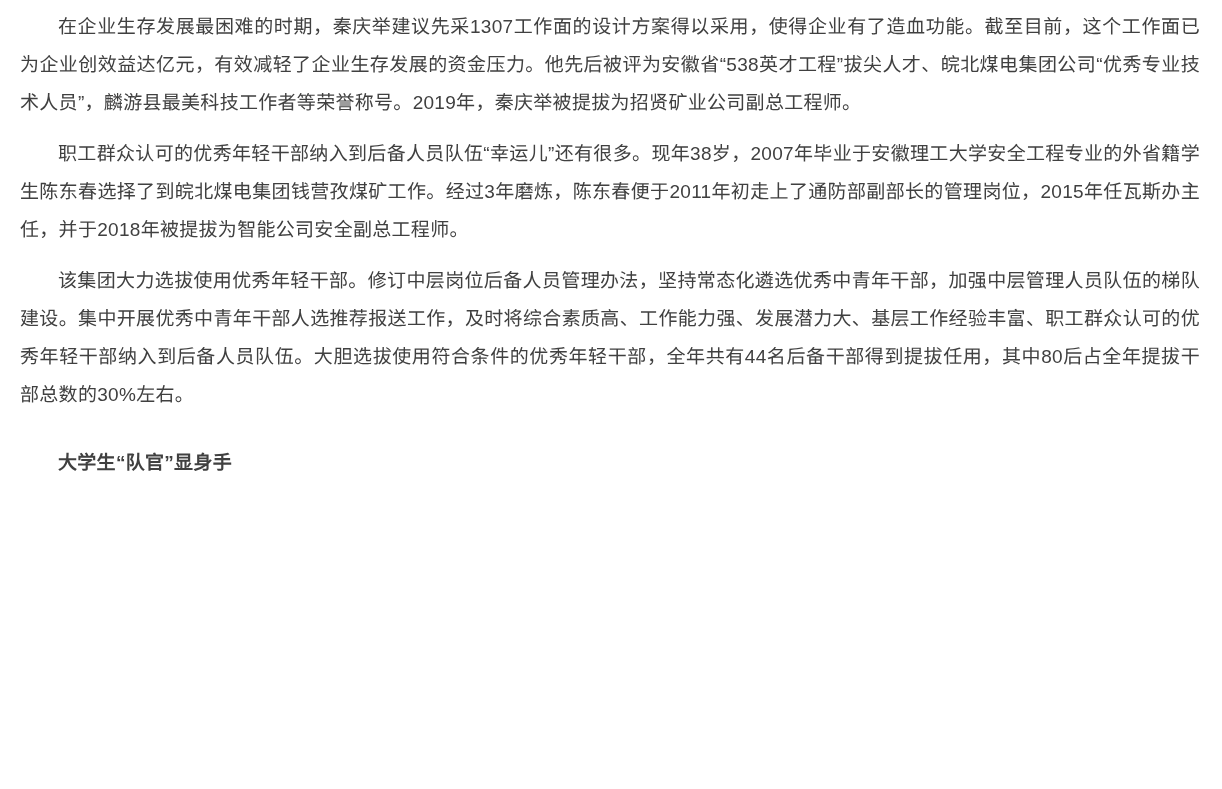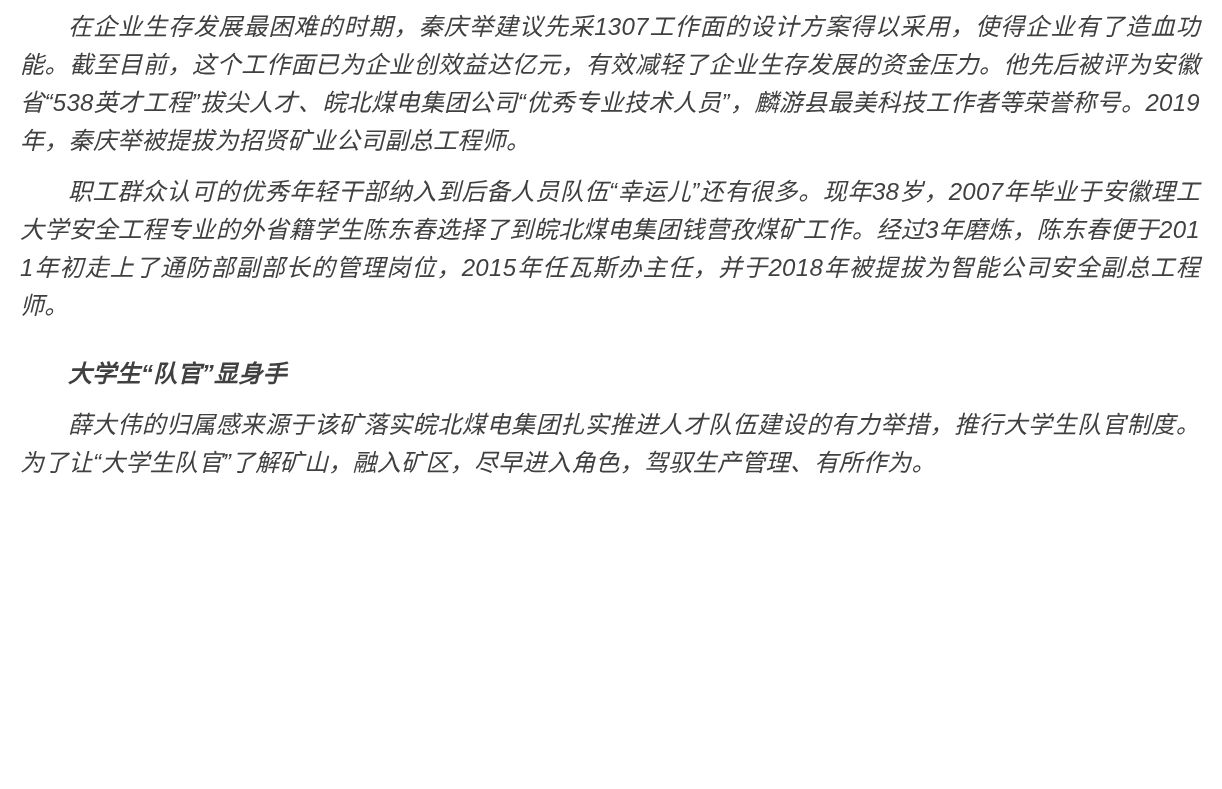--- a/index.html
+++ b/index.html
@@ -15,41 +15,40 @@
     font-family: "Liberation Sans", "DejaVu Sans", sans-serif;
   }
   .article {
     box-sizing: border-box;
     width: 1222px;
     padding: 8px 22px 0 20px;
     color: #404040;
   }
   .article p {
     margin: 0 0 13px 0;
-    font-size: 24px;
+    font-size: 19px;
     line-height: 38px;
     text-indent: 2em;
     text-align: justify;
     letter-spacing: 0.3px;
     word-break: break-all;
-    font-style: italic;
   }
   .article p.heading {
     font-weight: 700;
     text-align: left;
     margin-top: 30px;
   }
 </style>
 </head>
 <body>
 
 <div class="article">
   <p>在企业生存发展最困难的时期，秦庆举建议先采1307工作面的设计方案得以采用，使得企业有了造血功能。截至目前，这个工作面已为企业创效益达亿元，有效减轻了企业生存发展的资金压力。他先后被评为安徽省“538英才工程”拔尖人才、皖北煤电集团公司“优秀专业技术人员”，麟游县最美科技工作者等荣誉称号。2019年，秦庆举被提拔为招贤矿业公司副总工程师。</p>
 
   <p>职工群众认可的优秀年轻干部纳入到后备人员队伍“幸运儿”还有很多。现年38岁，2007年毕业于安徽理工大学安全工程专业的外省籍学生陈东春选择了到皖北煤电集团钱营孜煤矿工作。经过3年磨炼，陈东春便于2011年初走上了通防部副部长的管理岗位，2015年任瓦斯办主任，并于2018年被提拔为智能公司安全副总工程师。</p>
 
+  <p>该集团大力选拔使用优秀年轻干部。修订中层岗位后备人员管理办法，坚持常态化遴选优秀中青年干部，加强中层管理人员队伍的梯队建设。集中开展优秀中青年干部人选推荐报送工作，及时将综合素质高、工作能力强、发展潜力大、基层工作经验丰富、职工群众认可的优秀年轻干部纳入到后备人员队伍。大胆选拔使用符合条件的优秀年轻干部，全年共有44名后备干部得到提拔任用，其中80后占全年提拔干部总数的30%左右。</p>
 
   <p class="heading">大学生“队官”显身手</p>
 
 
 
-  <p>薛大伟的归属感来源于该矿落实皖北煤电集团扎实推进人才队伍建设的有力举措，推行大学生队官制度。为了让“大学生队官”了解矿山，融入矿区，尽早进入角色，驾驭生产管理、有所作为。</p>
 </div>
 
 </body></html>

